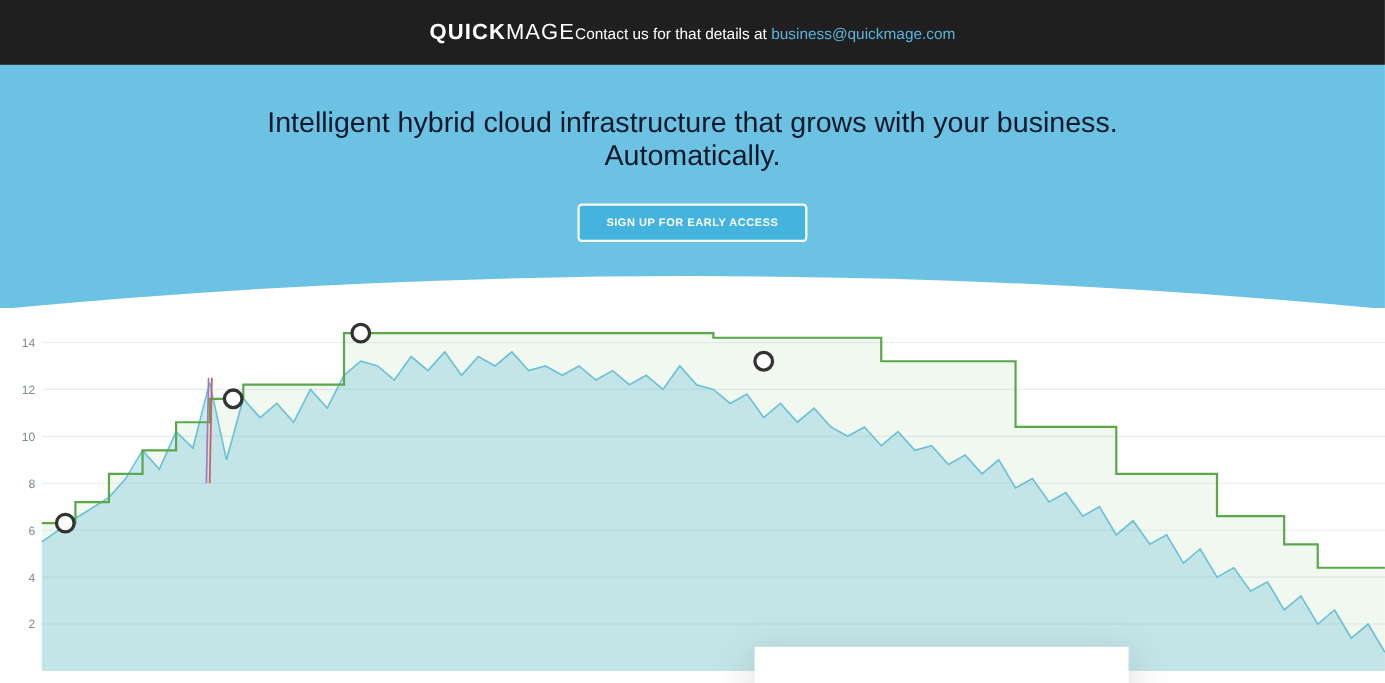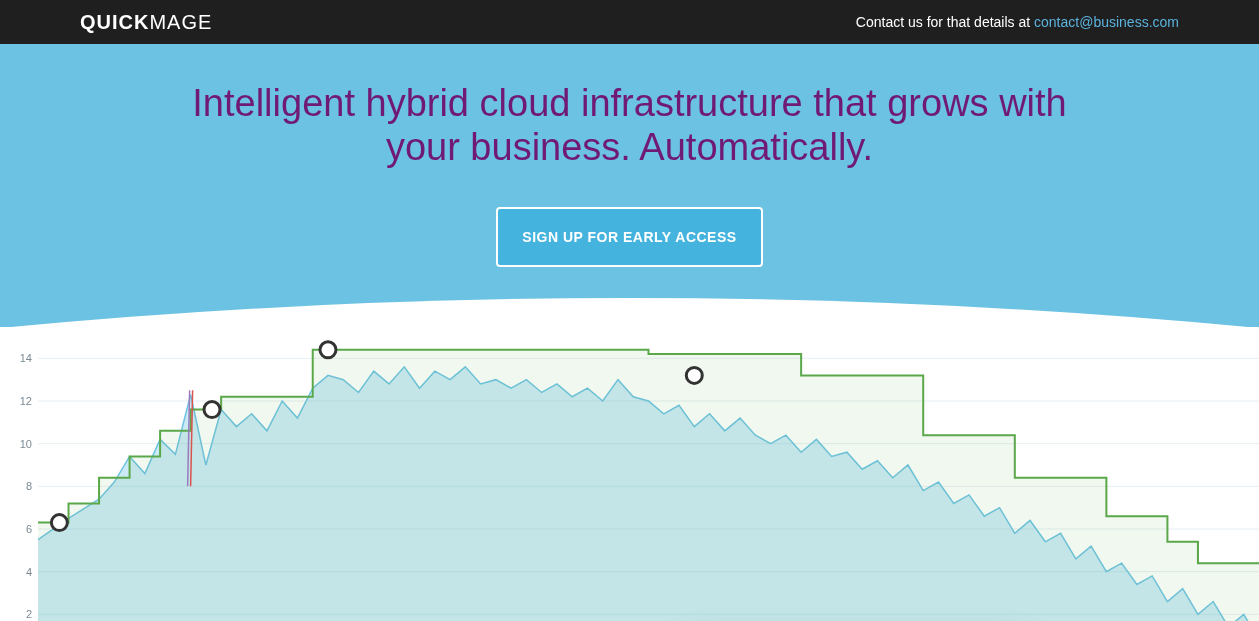--- a/index.html
+++ b/index.html
@@ -1,26 +1,26 @@
 <!DOCTYPE html>
 <html><head>
 <meta charset="utf-8">
 <style>
   * { box-sizing: border-box; margin: 0; padding: 0; }
   html, body { width: 1259px; height: 621px; font-family: "Segoe UI", "Helvetica Neue", Arial, sans-serif; background: #fff; overflow: hidden; }
   
-  .header { height: 44px; background: #1f1f1f; display: flex; align-items: center; justify-content: space-between; padding: 0 80px; }
+  .header { height: 59px; background: #1f1f1f; display: flex; align-items: center; justify-content: center; padding: 0 80px; }
   .logo { color: #fff; font-size: 20px; letter-spacing: 1px; font-weight: 400; }
   .logo-bold { font-weight: 700; }
   .contact { color: #fff; font-size: 14px; }
   .contact a { color: #5bb3de; text-decoration: none; }
   
   .hero { position: relative; background: #6cc2e2; text-align: center; padding: 38px 0 60px; }
-  .hero-title { color: #701a75; font-size: 38px; font-weight: 300; line-height: 1.15; max-width: 900px; margin: 0 auto 38px; }
-  .cta { display: inline-block; background: #44b4df; color: #fff; border: 2px solid #fff; border-radius: 4px; padding: 20px 24px; font-size: 14px; font-weight: 700; letter-spacing: 0.5px; cursor: pointer; }
+  .hero-title { color: #0f172a; font-size: 26px; font-weight: 300; line-height: 1.15; max-width: 900px; margin: 0 auto 28px; }
+  .cta { display: inline-block; background: #44b4df; color: #fff; border: 2px solid #fff; border-radius: 4px; padding: 10px 24px; font-size: 10px; font-weight: 700; letter-spacing: 0.5px; cursor: pointer; }
   .hero-curve { position: absolute; left: 0; right: 0; bottom: -1px; height: 40px; }
   
   .chart-wrap { position: relative; height: 380px; }
   .chart-svg { position: absolute; left: 20px; right: 0; top: 0; bottom: 0; width: 1239px; height: 360px; }
   .y-tick { font-size: 11px; fill: #7a8a93; }
   .x-tick { font-size: 11px; fill: #7a8a93; }
   .grid   { stroke: #e6eef2; stroke-width: 1; }
   .area   { fill: rgba(108,194,226,0.35); }
   .line   { fill: none; stroke: #6cc2e2; stroke-width: 1.5; }
   .step-fill { fill: rgba(120,190,110,0.10); }
@@ -33,21 +33,21 @@
   .card::before { content:""; position:absolute; left:-14px; top:42px; width:0; height:0; border-top:12px solid transparent; border-bottom:12px solid transparent; border-right:14px solid #fff; filter: drop-shadow(-2px 0 2px rgba(0,0,0,0.06)); }
 </style>
 </head>
 <body>
 
 <div class="header">
   <div class="logo">
     <span class="logo-bold">QUICK</span><span>MAGE</span>
   </div>
   <div class="contact">
-    <span>Contact us for that details at </span><a href="#">contact@business.com</a>
+    <span>Contact us for that details at </span><a href="#">business@quickmage.com</a>
   </div>
 </div>
 
 <div class="hero">
   <div class="hero-title">Intelligent hybrid cloud infrastructure that grows with your business. Automatically.</div>
   <button class="cta">SIGN UP FOR EARLY ACCESS</button>
   <svg class="hero-curve" viewBox="0 0 1259 40" preserveAspectRatio="none">
     <path d="M0,40 Q629,-20 1259,40 L1259,40 L0,40 Z" fill="#fff"></path>
   </svg>
 </div>

